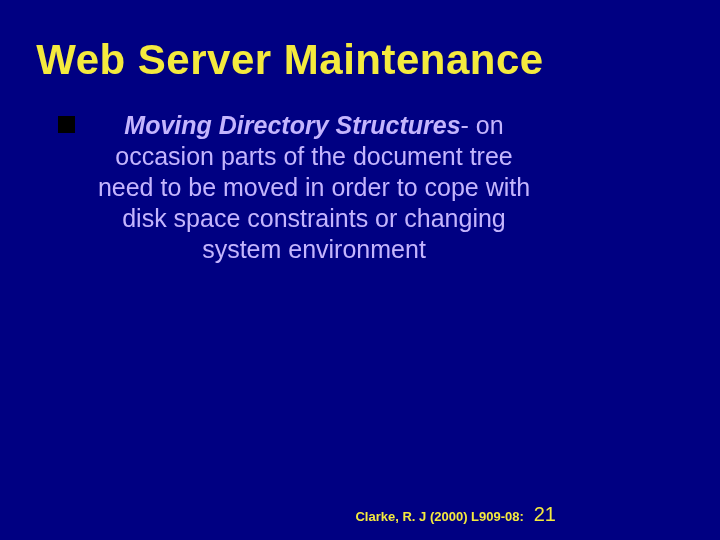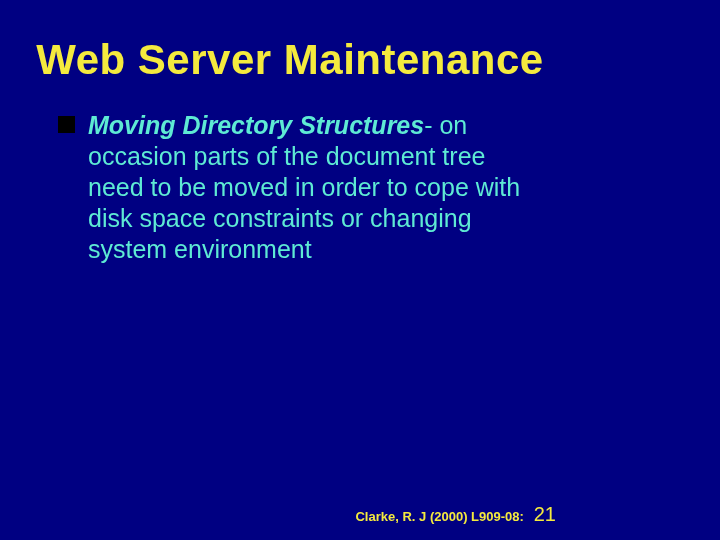--- a/index.html
+++ b/index.html
@@ -24,25 +24,26 @@
     text-align: center;
     padding-top: 36px;
     padding-bottom: 20px;
     letter-spacing: 0.5px;
   }
   .body {
     padding: 6px 40px 0 58px;
   }
   .bullet {
     position: relative;
-    color: #5eead4;
+    color: #c4b5fd;
     font-size: 25px;
     line-height: 1.24;
     margin-bottom: 4px;
     padding-left: 30px;
+    text-align: center;
   }
   .bullet::before {
     content: "";
     position: absolute;
     left: 0;
     top: 6px;
     width: 17px;
     height: 17px;
     background: #000000;
   }

